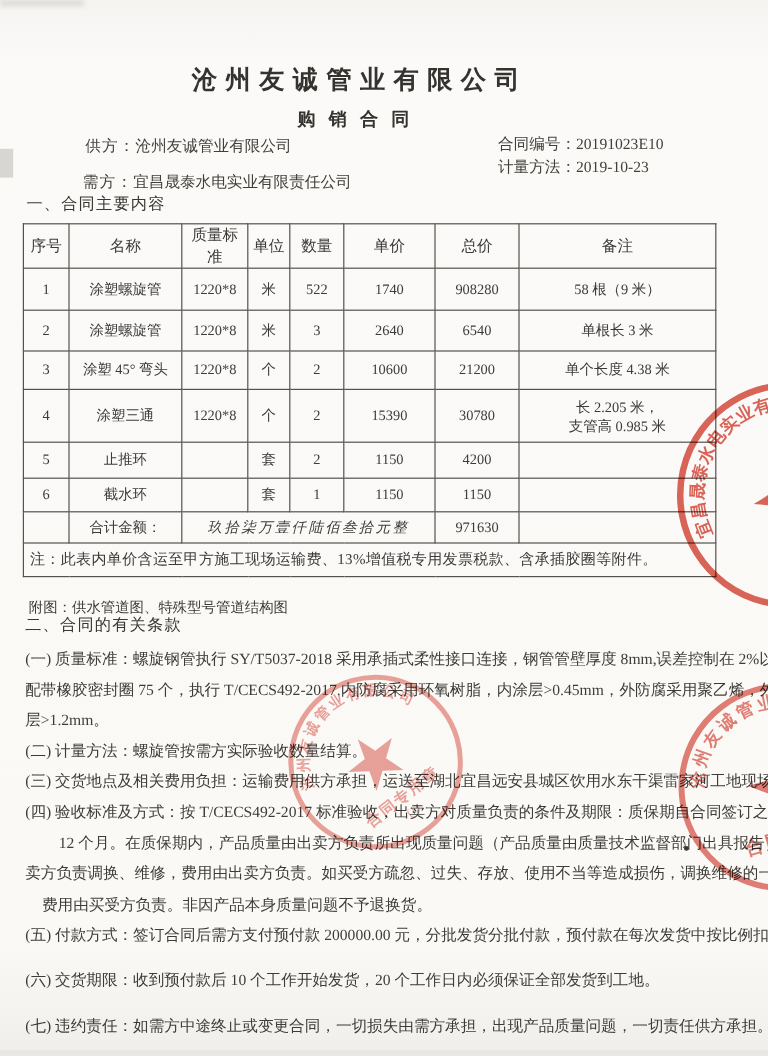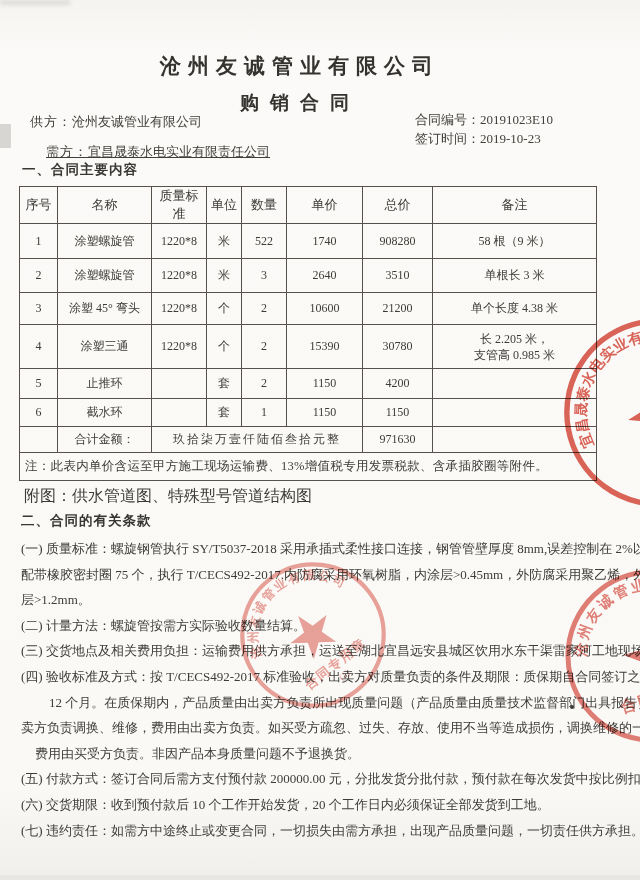--- a/index.html
+++ b/index.html
@@ -6,48 +6,48 @@
   body{width:640px;height:880px;background:#e9e7e3;}
   .page{
     position:relative;width:640px;height:875px;overflow:hidden;
     background:linear-gradient(180deg,#f5f4f1 0%,#fbfaf8 6%,#faf9f6 90%,#f1efeb 100%);
     font-family:"Liberation Serif","DejaVu Serif",serif;
     color:#3c3b38;
   }
   .abs{position:absolute;}
   
   .title-company{left:0;top:52px;width:600px;text-align:center;font-size:21px;font-weight:600;letter-spacing:7px;color:#34332f;}
-  .title-doc{left:0;top:90px;width:600px;text-align:center;font-size:19px;font-weight:600;letter-spacing:11px;color:#34332f;}
+  .title-doc{left:0;top:90px;width:600px;text-align:center;font-size:15px;font-weight:600;letter-spacing:11px;color:#34332f;}
   
   .meta{font-size:13px;color:#403f3b;}
-  .meta .lab{letter-spacing:1px;}
+  .meta .lab{letter-spacing:1px;margin-left:41px;}
   .meta-supplier{left:30px;top:113px;}
-  .meta-buyer{left:46px;top:143px;text-decoration:underline;}
+  .meta-buyer{left:28px;top:143px;}
   .meta-right{left:415px;top:111px;line-height:18.5px;}
   .meta-right div{white-space:nowrap;}
-  .sec-heading{font-size:13.5px;font-weight:700;color:#383733;letter-spacing:1px;}
+  .sec-heading{font-size:13.5px;font-weight:400;color:#383733;letter-spacing:1px;}
   .sec1-heading{left:22px;top:161px;}
   .sec2-heading{left:21px;top:512px;}
-  .attachment{left:24px;top:486px;font-size:16px;}
+  .attachment{left:24px;top:498px;font-size:12px;}
   
   table.items{position:absolute;left:19px;top:186px;width:577px;border-collapse:collapse;table-layout:fixed;}
   .items th,.items td{border:1px solid #56524b;text-align:center;font-weight:normal;font-size:12px;padding:0 2px;overflow:hidden;color:#3c3b38;}
   .items tr.h{height:34px;} .items tr.h th{font-size:13px;}
   .items tr.r1{height:35px;} .items tr.r2{height:34px;} .items tr.r3{height:32px;}
   .items tr.r4{height:44px;} .items tr.r5{height:30px;} .items tr.r6{height:28px;}
   .items tr.rt{height:26px;} .items tr.rn{height:28px;}
   .items td.two-line{white-space:pre-line;line-height:16px;}
   .items td.note{text-align:left;padding-left:5px;font-size:12.5px;letter-spacing:.3px;}
-  .items td.amount-cn{letter-spacing:2px;}
+  .items td.amount-cn{letter-spacing:2px;font-style:italic;}
   
   .terms{left:21px;top:536px;width:606px;}
   .terms p{margin:0;font-size:13px;line-height:25.6px;white-space:nowrap;color:#3d3c38;}
   .terms p.ind28{padding-left:28px;}
   .terms p.ind14{padding-left:14px;}
-  .terms p.gap{margin-top:0;}
+  .terms p.gap{margin-top:12px;}
   
   .edge-box{left:0;top:124px;width:11px;height:24px;background:#d8d6d2;}
   .top-smudge{left:0;top:0;width:70px;height:5px;background:rgba(110,108,104,.18);filter:blur(2px);}
   .ink-dot{left:570px;top:705px;width:4px;height:4px;border-radius:50%;background:#3a3936;}
   
   .stamp{position:absolute;mix-blend-mode:multiply;pointer-events:none;}
   .stamp-buyer{left:556px;top:310px;width:205px;height:205px;transform:rotate(-32deg);opacity:.88;}
   .stamp-supplier-center{left:234px;top:556px;width:158px;height:158px;transform:rotate(-38deg);opacity:.52;}
   .stamp-supplier-right{left:558px;top:562px;width:188px;height:188px;transform:rotate(-16deg);opacity:.72;}
   .stamp text{fill:#d94f43;}
@@ -71,21 +71,21 @@
   <div class="abs title-doc">购销合同</div>
 
   <div class="abs meta meta-supplier">
     <span class="lab">供方：</span><span>沧州友诚管业有限公司</span>
   </div>
   <div class="abs meta meta-buyer">
     <span class="lab">需方：</span><span>宜昌晟泰水电实业有限责任公司</span>
   </div>
   <div class="abs meta meta-right">
     <div><span>合同编号：</span><span>20191023E10</span></div>
-    <div><span>签订时间：</span><span>2019-10-23</span></div>
+    <div><span>计量方法：</span><span>2019-10-23</span></div>
   </div>
 
   <div class="abs sec-heading sec1-heading">一、合同主要内容</div>
 
   <table class="items">
     <colgroup>
       <col style="width:38px">
         <col style="width:94px">
         <col style="width:55px">
         <col style="width:35px">
@@ -115,21 +115,21 @@
       <td>908280</td>
       <td>58 根（9 米）</td>
     </tr>
     <tr class="r2">
       <td>2</td>
       <td>涂塑螺旋管</td>
       <td>1220*8</td>
       <td>米</td>
       <td>3</td>
       <td>2640</td>
-      <td>3510</td>
+      <td>6540</td>
       <td>单根长 3 米</td>
     </tr>
     <tr class="r3">
       <td>3</td>
       <td>涂塑 45° 弯头</td>
       <td>1220*8</td>
       <td>个</td>
       <td>2</td>
       <td>10600</td>
       <td>21200</td>

